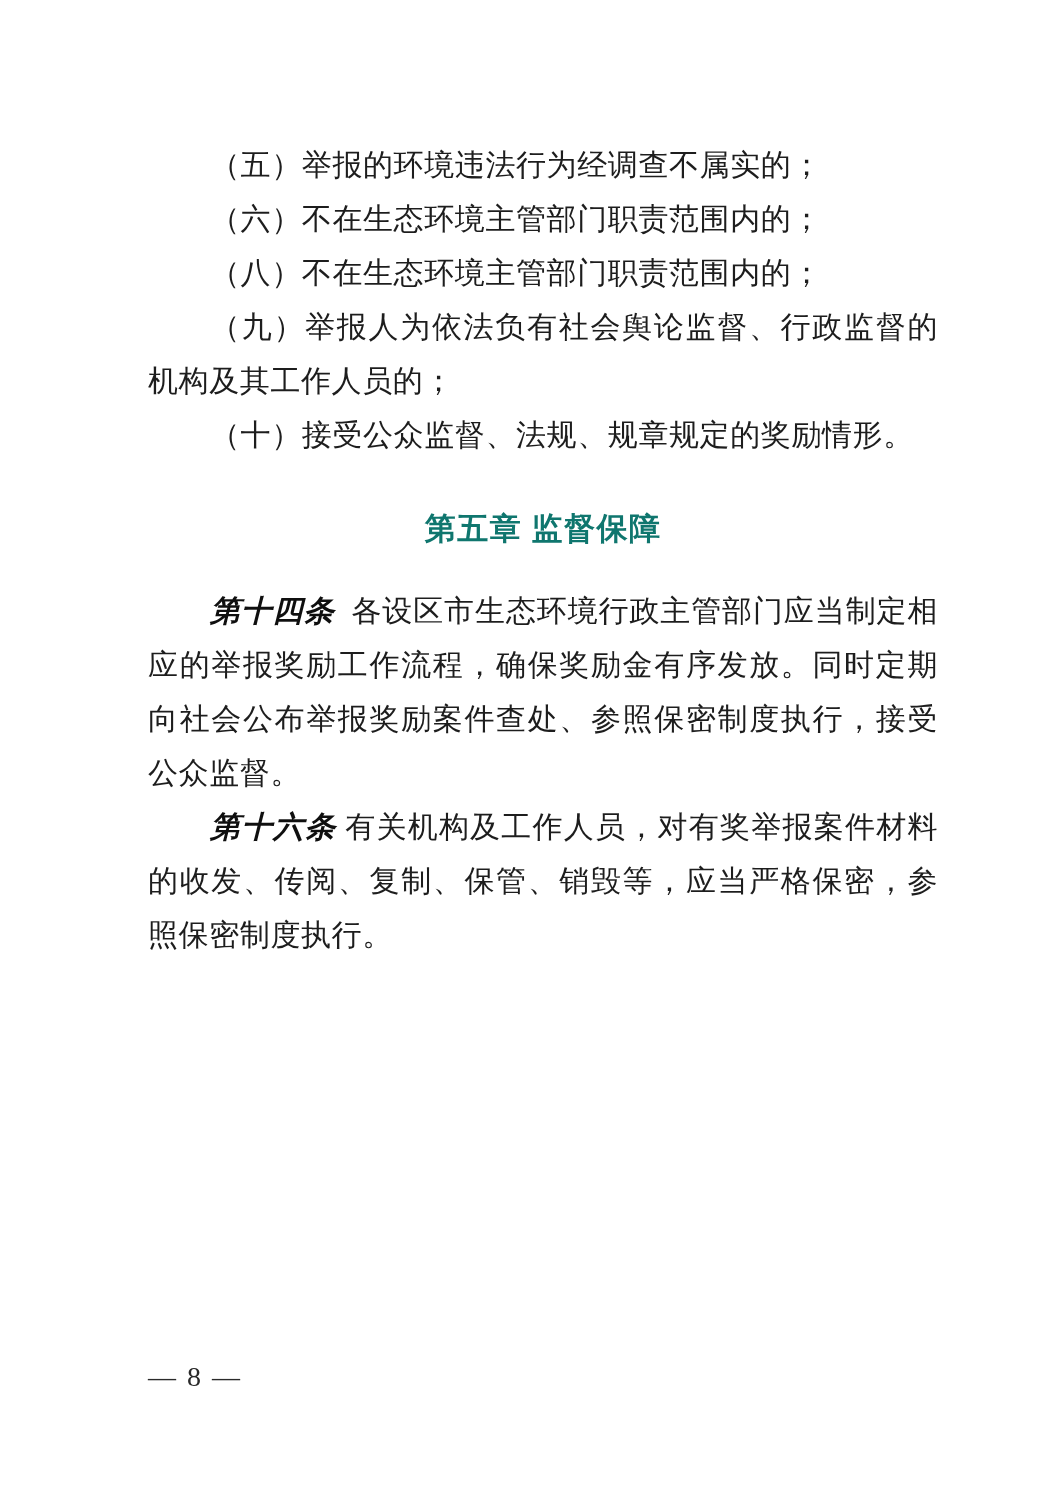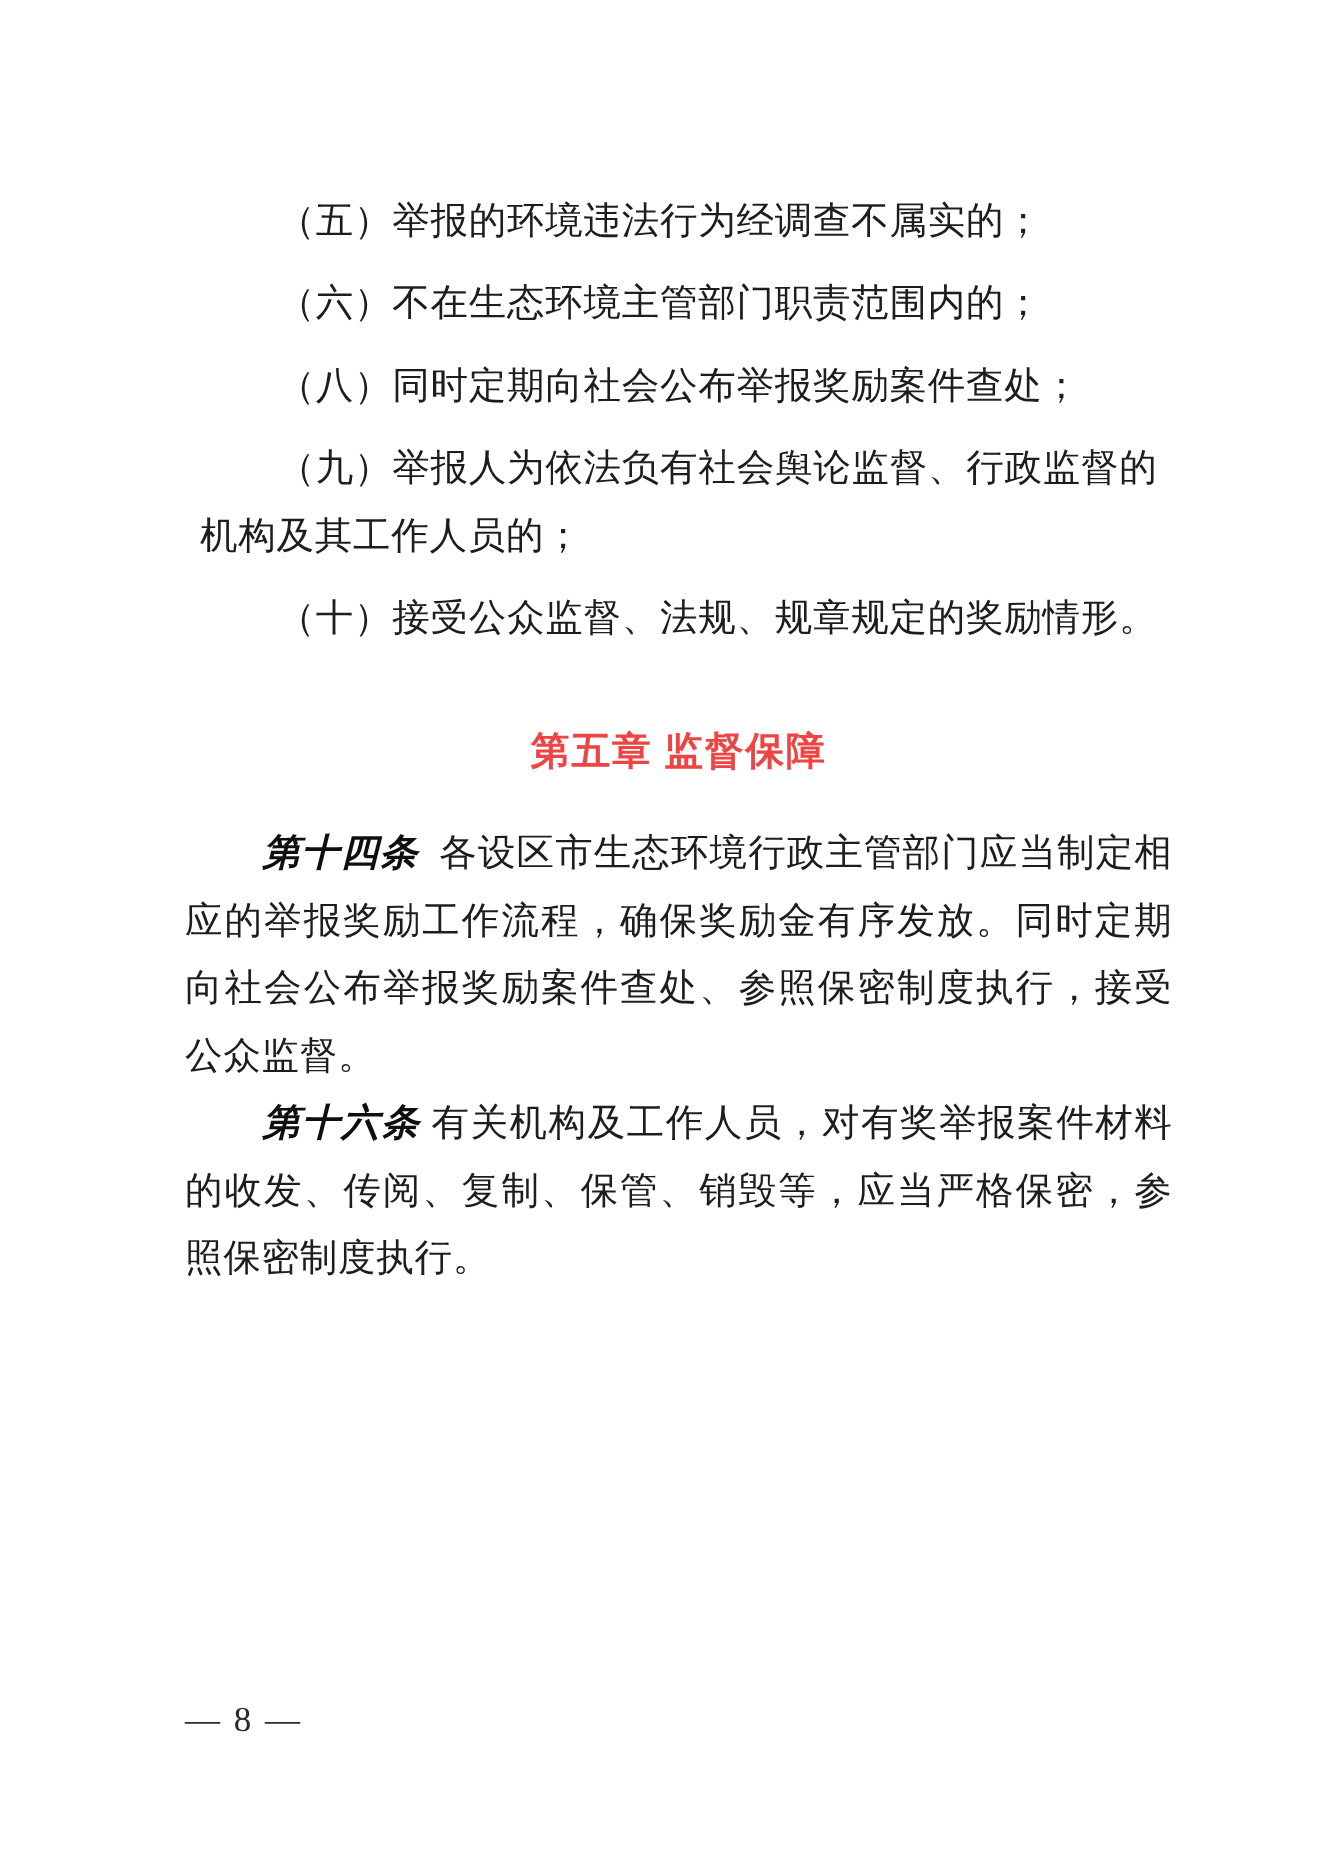--- a/index.html
+++ b/index.html
@@ -28,35 +28,35 @@
   }
 
   
   .clause {
     font-size: 30px;
     line-height: 54px;
     text-indent: 62px;
     text-align: justify;
     text-justify: inter-character;
     letter-spacing: 0.6px;
-    margin: 12px;
+    margin: 0;
     color: #1d1d1d;
   }
 
   
   .chapter-heading {
     font-size: 31px;
     line-height: 54px;
     font-weight: bold;
     text-align: center;
     letter-spacing: 1.5px;
     margin: 0;
     padding-top: 40px;
     padding-bottom: 28px;
-    color: #ef4444;
+    color: #0f766e;
   }
 
   
   .article {
     font-size: 30px;
     line-height: 54px;
     text-indent: 62px;
     text-align: justify;
     text-justify: inter-character;
     letter-spacing: 0.6px;
@@ -94,21 +94,21 @@
 </style>
 </head>
 <body>
 
 <div class="page">
 
   <div class="content">
 
     <p class="clause">（五）举报的环境违法行为经调查不属实的；</p>
     <p class="clause">（六）不在生态环境主管部门职责范围内的；</p>
-    <p class="clause">（八）同时定期向社会公布举报奖励案件查处；</p>
+    <p class="clause">（八）不在生态环境主管部门职责范围内的；</p>
     <p class="clause">（九）举报人为依法负有社会舆论监督、行政监督的机构及其工作人员的；</p>
     <p class="clause">（十）接受公众监督、法规、规章规定的奖励情形。</p>
 
     <h2 class="chapter-heading">第五章  监督保障</h2>
 
     <p class="article"><span class="article-label">第十四条</span><span class="article-gap-wide"></span><span>各设区市生态环境行政主管部门应当制定相应的举报奖励工作流程，确保奖励金有序发放。同时定期向社会公布举报奖励案件查处、参照保密制度执行，接受公众监督。</span></p>
 
 
     <p class="article"><span class="article-label">第十六条</span><span class="article-gap"></span><span>有关机构及工作人员，对有奖举报案件材料的收发、传阅、复制、保管、销毁等，应当严格保密，参照保密制度执行。</span></p>
 

